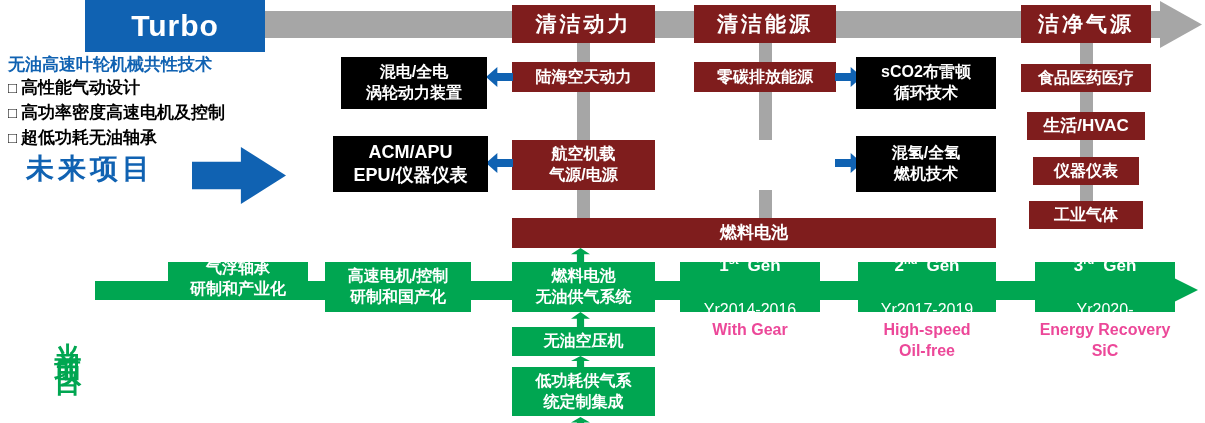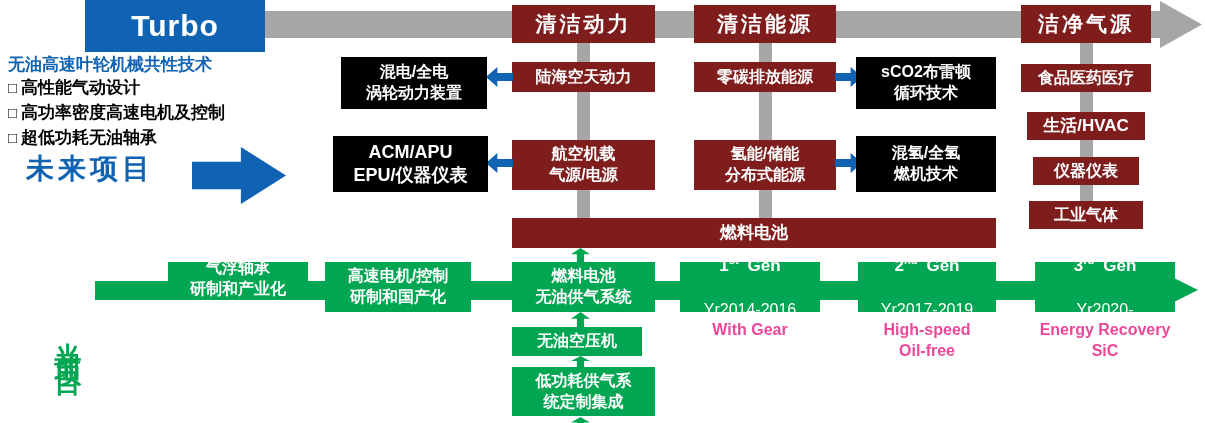--- a/index.html
+++ b/index.html
@@ -87,22 +87,20 @@
   <div class="box blue-box" style="left:333px;top:136px;width:155px;height:56px;font-size:18px">ACM/APU
 EPU/仪器仪表</div>
   <div class="conn" style="left:577px;top:190px;width:13px;height:28px"></div>
 
   <div class="conn" style="left:759px;top:43px;width:13px;height:19px"></div>
   <div class="box gray-box" style="left:694px;top:62px;width:142px;height:30px">零碳排放能源</div>
   <div class="arrow-r" style="left:835px;top:67px;width:27px;height:20px"></div>
   <div class="box blue-box" style="left:856px;top:57px;width:140px;height:52px">sCO2布雷顿
 循环技术</div>
   <div class="conn" style="left:759px;top:92px;width:13px;height:48px"></div>
-  <div class="box gray-box" style="left:694px;top:140px;width:142px;height:50px">氢能/储能
-分布式能源</div>
   <div class="arrow-r" style="left:835px;top:153px;width:27px;height:20px"></div>
   <div class="box blue-box" style="left:856px;top:136px;width:140px;height:56px">混氢/全氢
 燃机技术</div>
   <div class="conn" style="left:759px;top:190px;width:13px;height:28px"></div>
 
   <div class="box gray-box" style="left:512px;top:218px;width:484px;height:30px;font-size:17px">燃料电池</div>
 
   <div class="conn" style="left:1080px;top:43px;width:13px;height:21px"></div>
   <div class="box gray-box" style="left:1021px;top:64px;width:130px;height:28px">食品医药医疗</div>
   <div class="conn" style="left:1080px;top:92px;width:13px;height:20px"></div>
@@ -118,21 +116,21 @@
   <div class="tri g" style="left:1164px;top:273px;width:34px;height:34px"></div>
 
   <div class="box green-box" style="left:168px;top:262px;width:140px;height:34px">气浮轴承
 研制和产业化</div>
   <div class="box green-box" style="left:325px;top:262px;width:146px;height:50px">高速电机/控制
 研制和国产化</div>
   <div class="arrow-u" style="left:571px;top:248px;width:19px;height:14px"></div>
   <div class="box green-box" style="left:512px;top:262px;width:143px;height:50px">燃料电池
 无油供气系统</div>
   <div class="arrow-u" style="left:571px;top:312px;width:19px;height:15px"></div>
-  <div class="box green-box" style="left:512px;top:327px;width:130px;height:29px">无油空压机</div>
+  <div class="box green-box" style="left:512px;top:327px;width:143px;height:29px">无油空压机</div>
   <div class="arrow-u" style="left:571px;top:356px;width:19px;height:11px"></div>
   <div class="box green-box" style="left:512px;top:367px;width:143px;height:49px">低功耗供气系
 统定制集成</div>
   <div class="arrow-u" style="left:571px;top:417px;width:19px;height:12px"></div>
 
   <div class="box green-box" style="left:680px;top:262px;width:140px;height:50px">
     <div>
       <div class="gen-title"><span>1</span><sup>st</sup><span class="gen-word">Gen</span></div>
       <div class="gen-years">Yr2014-2016</div>
     </div>

